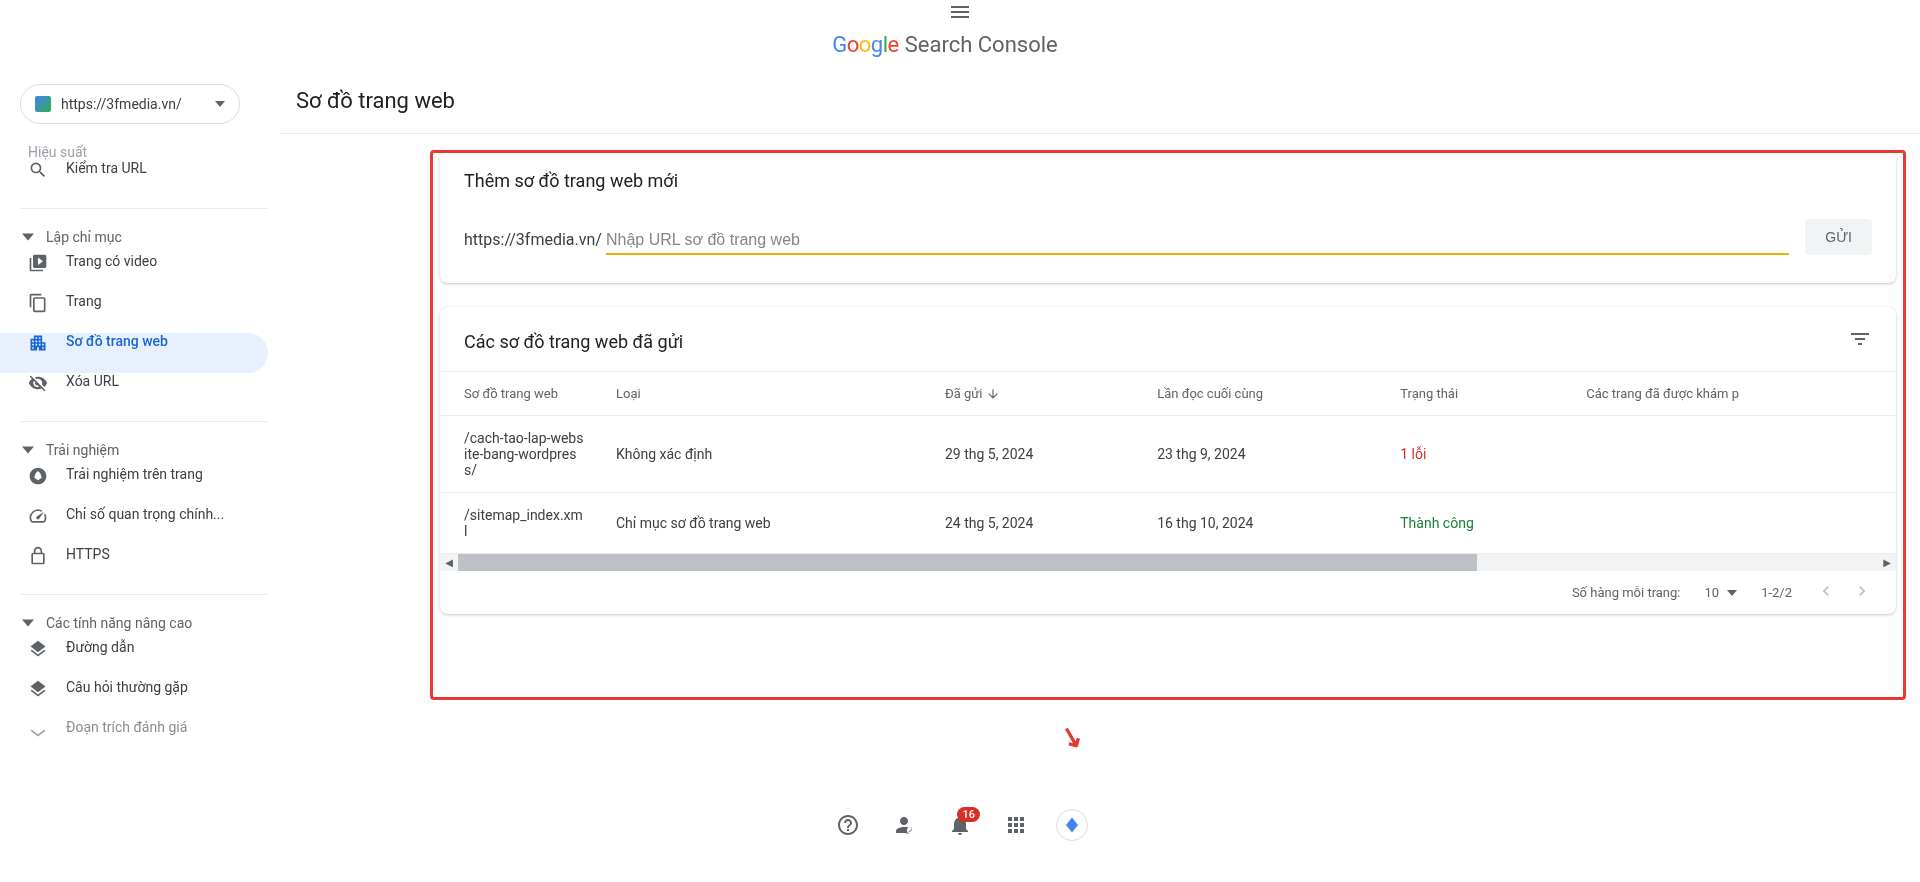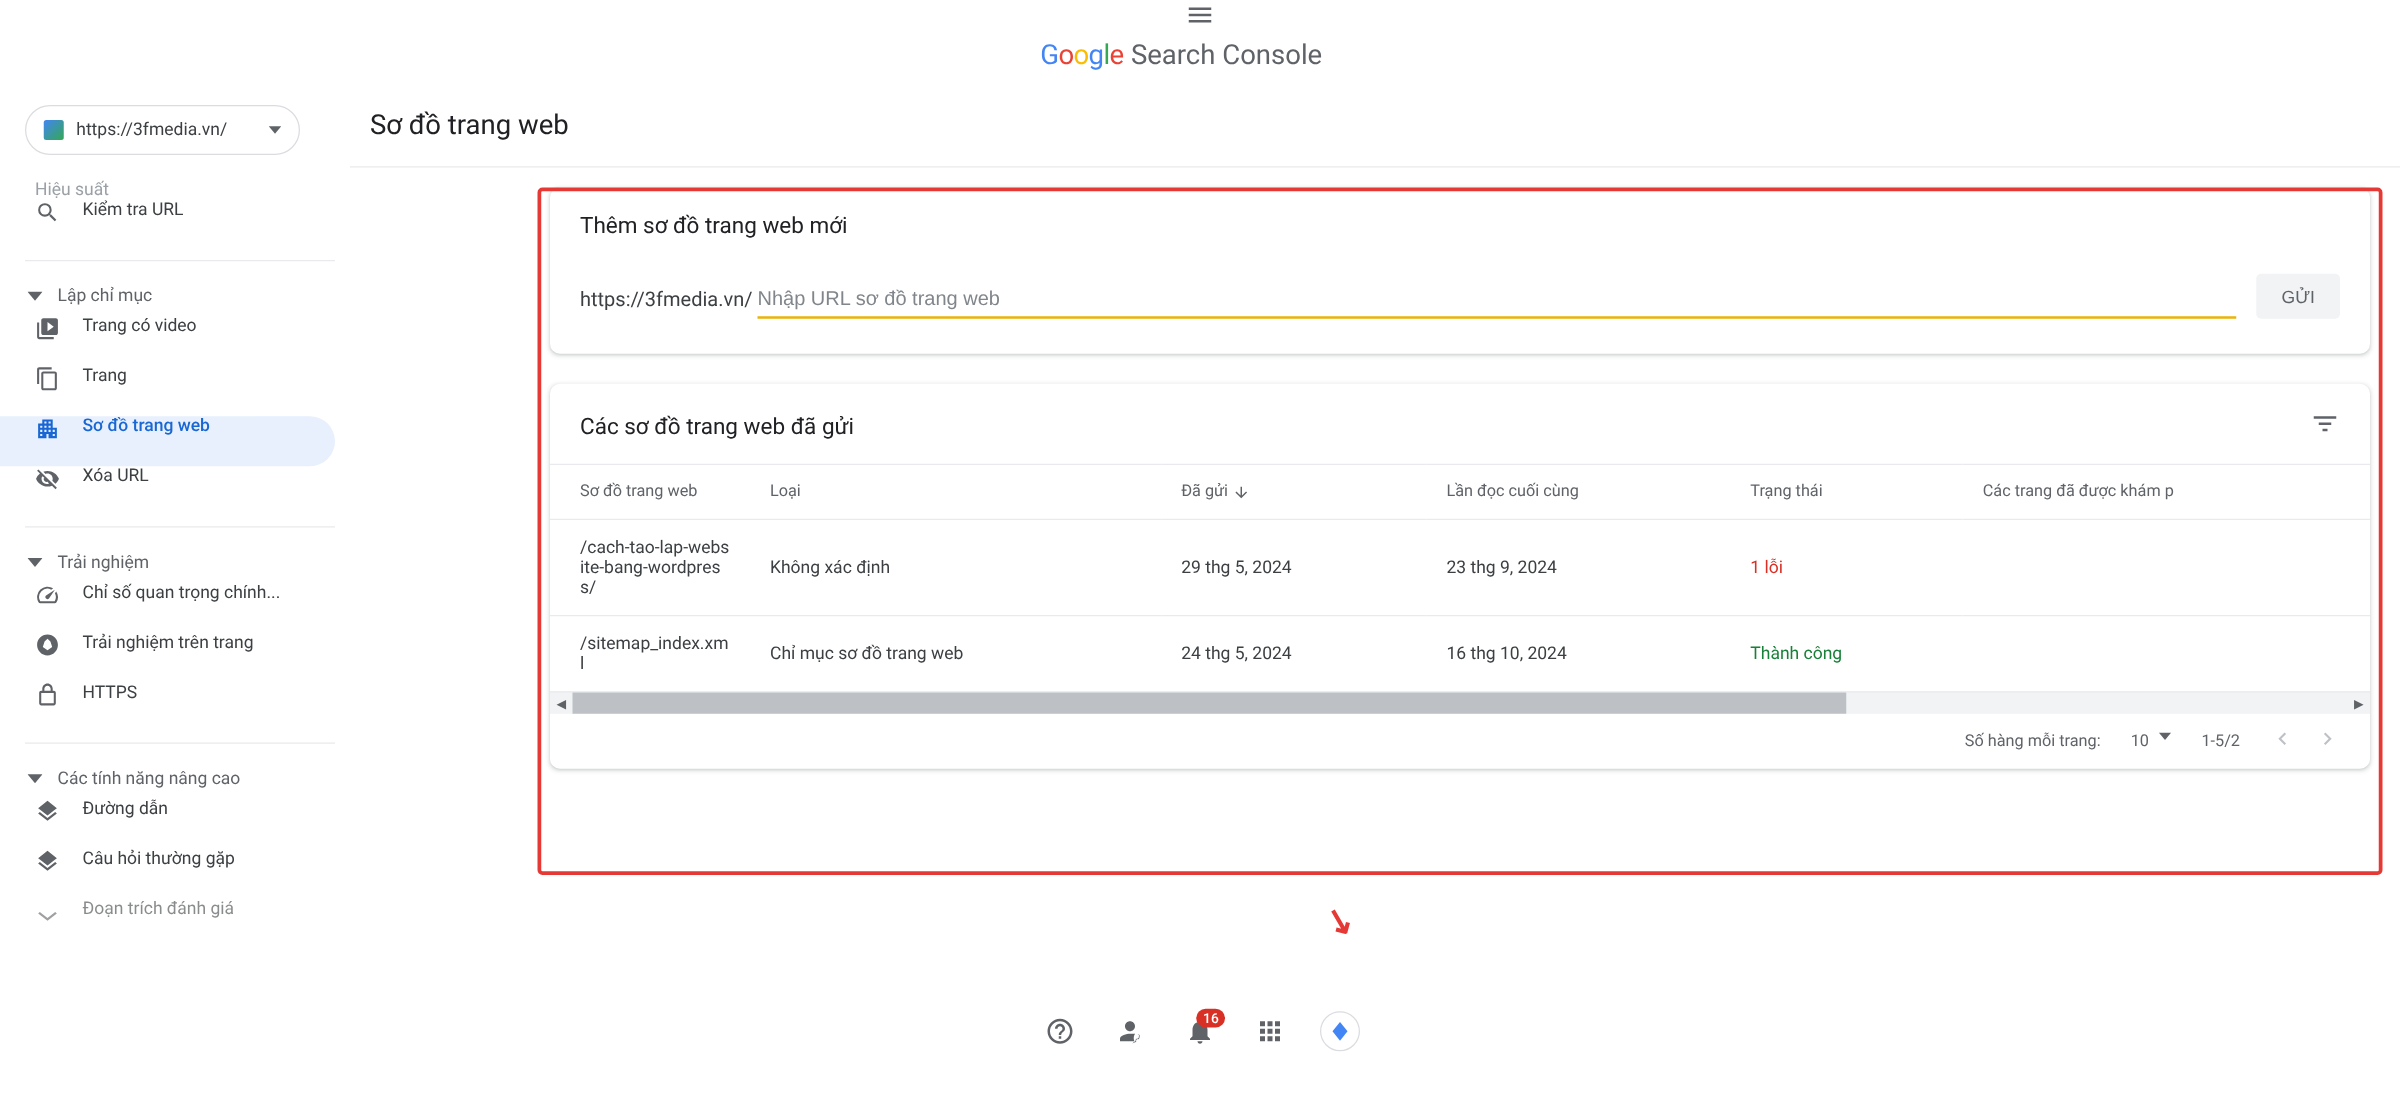--- a/index.html
+++ b/index.html
@@ -66,21 +66,21 @@
   .sort-ind { display: inline-flex; align-items: center; gap: 4px; }
   .col-url { word-break: break-all; }
   .status-error { color: #d93025; }
   .status-success { color: #188038; }
 
   .scroll-row { height: 18px; background: #f1f3f4; position: relative; border-top: 1px solid #e8eaed; }
   .scroll-thumb { position: absolute; left: 18px; top: 0; bottom: 0; width: 70%; background: #bdc1c6; }
   .scroll-arrow { position: absolute; top: 0; bottom: 0; width: 18px; display: flex; align-items: center; justify-content: center; color: #5f6368; font-size: 10px; }
   
   .pager { display: flex; align-items: center; justify-content: flex-end; gap: 24px; padding: 10px 24px; color: #5f6368; font-size: 13px; }
-  .pager .pg-sel { display: flex; gap: 8px; }
+  .pager .pg-sel { display: flex; align-items: center; gap: 8px; }
   .pager-nav { display: flex; gap: 16px; }
   .pager-btn { color: #bdc1c6; cursor: pointer; }
 
   svg.ic { width: 20px; height: 20px; }
   svg.ic24 { width: 24px; height: 24px; }
 
   .red-arrow { position: absolute; color: #e53935; font-size: 28px; font-weight: bold; left: 780px; top: 570px; transform: rotate(15deg); }
 </style>
 </head>
 <body>
@@ -185,29 +185,29 @@
     </div>
     <div class="nav-divider"></div>
     <div class="nav-section">
       <svg width="12" height="12" viewBox="0 0 10 6">
           <path fill="#5f6368" d="M0 0l5 6 5-6z"></path>
         </svg>
       <span>Trải nghiệm</span>
     </div>
     <div class="nav-item">
       <svg class="ic" viewBox="0 0 24 24">
+          <path d="M12 2C6.48 2 2 6.48 2 12s4.48 10 10 10 10-4.48 10-10S17.52 2 12 2zm4.5 12l-4.5 3-4.5-3 1.7-5.3L12 6l2.8 2.7L16.5 14z"></path>
+        </svg>
+      <span>Trải nghiệm trên trang</span>
+    </div>
+    <div class="nav-item">
+      <svg class="ic" viewBox="0 0 24 24">
           <path d="M20.38 8.57l-1.23 1.85a8 8 0 01-.22 7.58H5.07A8 8 0 0115.58 6.85l1.85-1.23A10 10 0 003.35 19a2 2 0 001.72 1h13.85a2 2 0 001.74-1 10 10 0 00-.27-10.44zM10.59 15.41a2 2 0 002.83 0l5.66-8.49-8.49 5.66a2 2 0 000 2.83z"></path>
         </svg>
       <span>Chỉ số quan trọng chính...</span>
-    </div>
-    <div class="nav-item">
-      <svg class="ic" viewBox="0 0 24 24">
-          <path d="M12 2C6.48 2 2 6.48 2 12s4.48 10 10 10 10-4.48 10-10S17.52 2 12 2zm4.5 12l-4.5 3-4.5-3 1.7-5.3L12 6l2.8 2.7L16.5 14z"></path>
-        </svg>
-      <span>Trải nghiệm trên trang</span>
     </div>
     <div class="nav-item">
       <svg class="ic" viewBox="0 0 24 24">
           <path d="M18 8h-1V6c0-2.76-2.24-5-5-5S7 3.24 7 6v2H6c-1.1 0-2 .9-2 2v10c0 1.1.9 2 2 2h12c1.1 0 2-.9 2-2V10c0-1.1-.9-2-2-2zM9 6c0-1.66 1.34-3 3-3s3 1.34 3 3v2H9V6zm9 14H6V10h12v10z"></path>
         </svg>
       <span>HTTPS</span>
     </div>
     <div class="nav-divider"></div>
     <div class="nav-section">
       <svg width="12" height="12" viewBox="0 0 10 6">
@@ -307,21 +307,21 @@
           <div class="scroll-arrow" style="right:0">▶</div>
         </div>
         <div class="pager">
           <span>Số hàng mỗi trang:</span>
           <span class="pg-sel">
             <span>10</span>
             <svg width="10" height="6" viewBox="0 0 10 6">
                 <path fill="#5f6368" d="M0 0l5 6 5-6z"></path>
               </svg>
           </span>
-          <span>1-5/2</span>
+          <span>1-2/2</span>
           <span class="pager-nav">
             <span class="pager-btn">
               <svg width="20" height="20" viewBox="0 0 24 24">
                   <path fill="currentColor" d="M15.41 7.41L14 6l-6 6 6 6 1.41-1.41L10.83 12z"></path>
                 </svg>
             </span>
             <span class="pager-btn">
               <svg width="20" height="20" viewBox="0 0 24 24">
                   <path fill="currentColor" d="M10 6L8.59 7.41 13.17 12l-4.58 4.59L10 18l6-6z"></path>
                 </svg>

